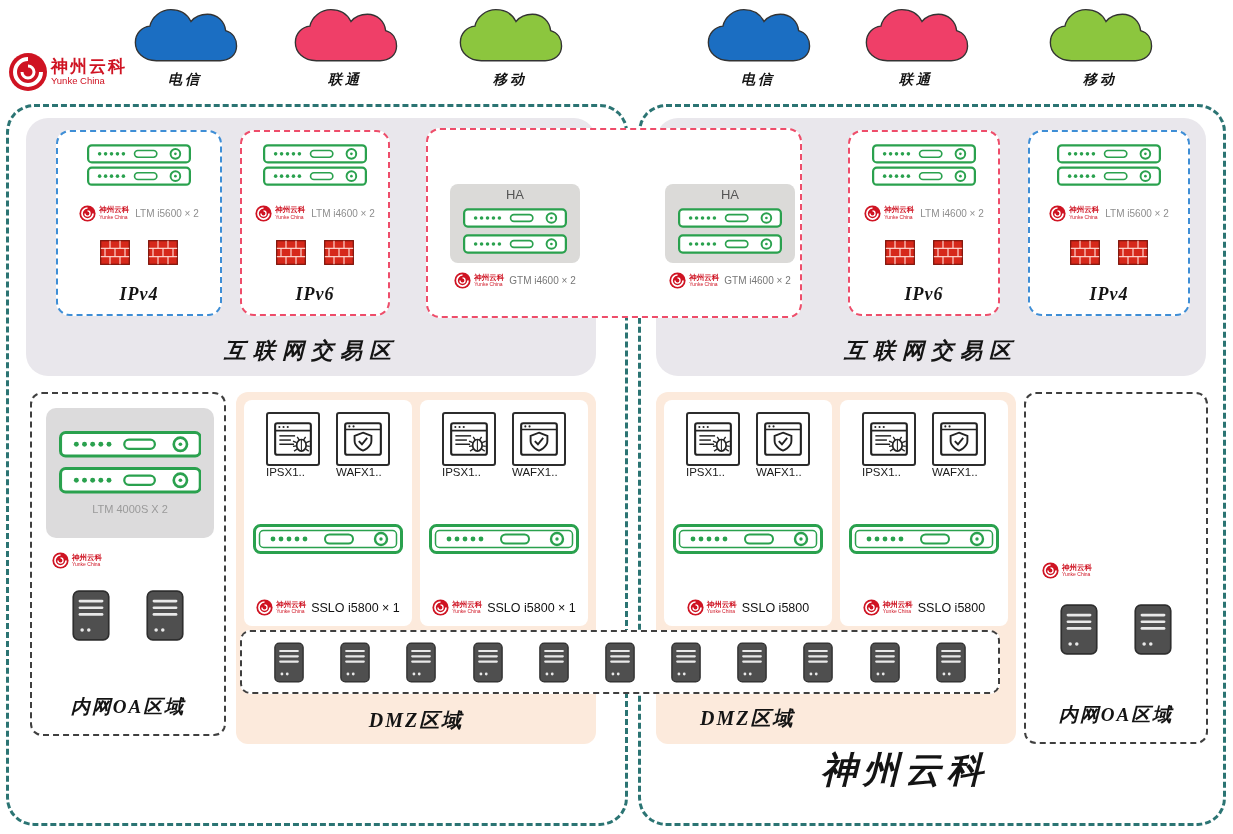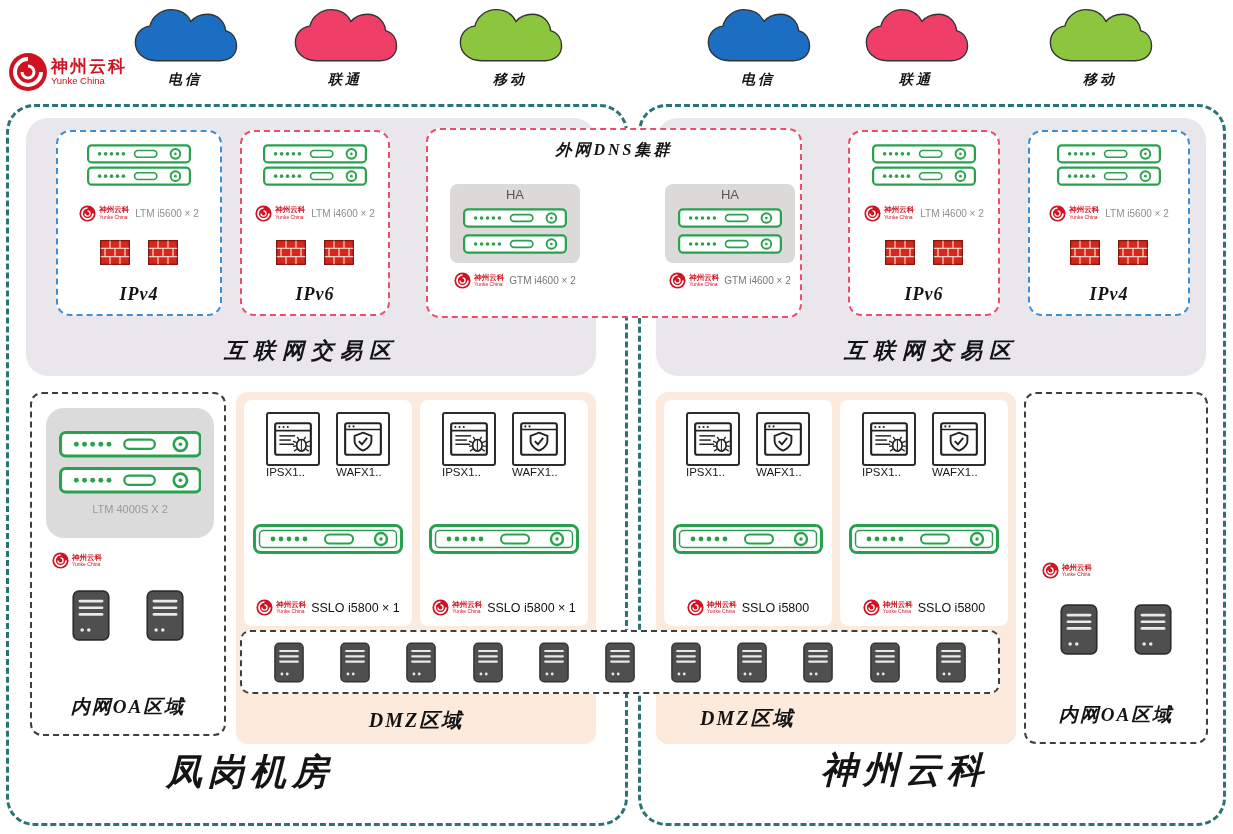--- a/index.html
+++ b/index.html
@@ -59,21 +59,21 @@
   .ha-node { position:absolute; top:54px; width:130px; display:flex; flex-direction:column; align-items:center; }
   .ha-box  { width:100%; background:#dbdad8; border-radius:8px; display:flex; flex-direction:column;
              align-items:center; gap:6px; padding:3px 0 9px; }
   .ha-label{ font-size:13px; color:#555; }
   .ha-unit { width:104px; height:20px; }
   .gtm-row { display:flex; align-items:center; gap:5px; margin-top:9px; }
   .gtm-label { font-size:10px; color:#777; white-space:nowrap; }
 
   
   .oa-zone { position:absolute; background:#fff; border:2px dashed #3f3f3f; border-radius:12px; }
-  .oa-gray { position:absolute; background:#dcdbdc; border-radius:18px; display:flex; flex-direction:column;
+  .oa-gray { position:absolute; background:#dcdbdc; border-radius:10px; display:flex; flex-direction:column;
              align-items:center; justify-content:center; gap:9px; }
   .oa-unit { width:85%; height:auto; display:block; }
   .oa-dev-label { font-size:11px; color:#9a9a9a; }
   .oa-logo { position:absolute; }
   .tower-row { position:absolute; left:0; width:100%; display:flex; justify-content:center; gap:36px; }
   .oa-tower { width:38px; height:51px; }
 
   
   .dmz { position:absolute; background:var(--peach,#fceadc); border-radius:12px; }
   .dmz-panel { position:absolute; top:8px; width:168px; height:226px; background:#fff; border-radius:8px;
@@ -352,21 +352,20 @@
           <use href="#firewall"></use>
         </svg>
       <svg class="fw" viewBox="0 0 36 30">
           <use href="#firewall"></use>
         </svg>
     </div>
     <div class="ip-label cal">IPv4</div>
   </div>
 
   <div class="dns-box">
-    <div class="dns-title cal">外网DNS集群</div>
     <div class="ha-node" style="left:22px">
       <div class="ha-box">
         <div class="ha-label">HA</div>
         <svg class="ha-unit" viewBox="0 0 140 26">
             <use href="#unit"></use>
           </svg>
         <svg class="ha-unit" viewBox="0 0 140 26">
             <use href="#unit"></use>
           </svg>
       </div>
@@ -636,16 +635,15 @@
         <use href="#tower"></use>
       </svg>
     <svg class="st-tower" viewBox="0 0 34 46">
         <use href="#tower"></use>
       </svg>
     <svg class="st-tower" viewBox="0 0 34 46">
         <use href="#tower"></use>
       </svg>
   </div>
 
-  <div class="room-label cal" style="left:130px;top:748px;width:240px">凤岗机房</div>
   <div class="room-label cal" style="left:775px;top:746px;width:260px">神州云科</div>
 
 </div>
 
 </body></html>

